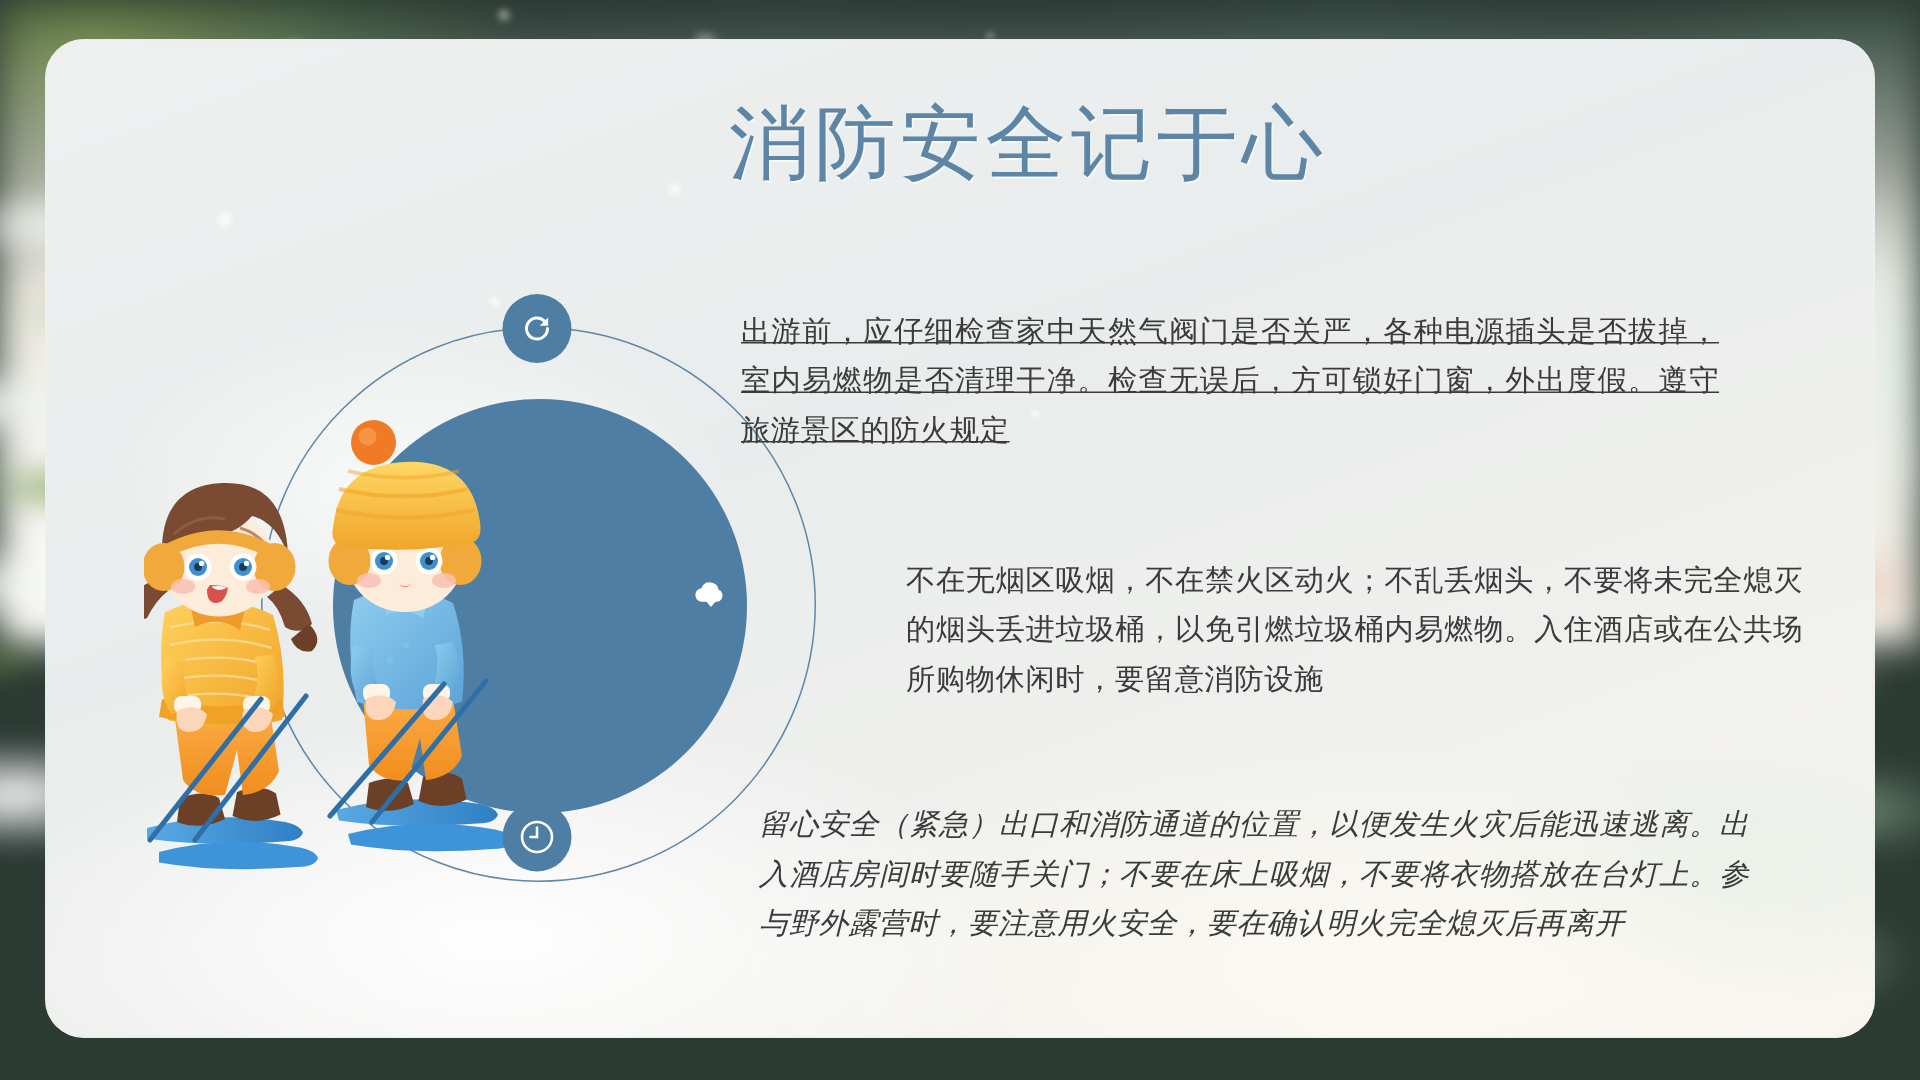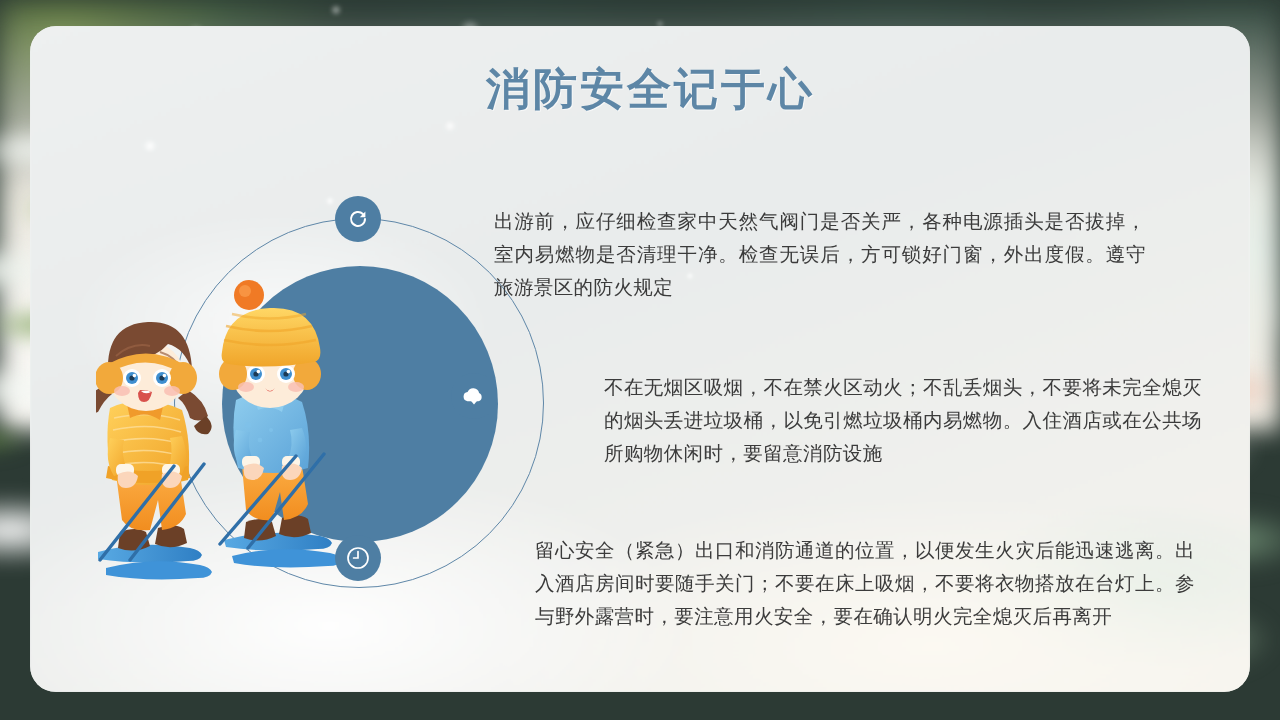--- a/index.html
+++ b/index.html
@@ -111,23 +111,23 @@
       radial-gradient(circle 8px  at 1050px 200px, rgba(255,255,255,.8), rgba(255,255,255,0) 70%),
       linear-gradient(160deg, #eef0f0 0%, #e9ecec 40%, #f6f4ee 100%);
     filter: blur(1px);
   }
 
   
   .title {
     position: absolute;
     left: 486px;
     top: 60px;
-    font-size: 44px;
+    font-size: 54px;
     letter-spacing: 3px;
-    font-weight: 700;
+    font-weight: 400;
     color: #5d86a6;
     text-shadow: 1px 1px 0 rgba(255,255,255,.6);
     white-space: nowrap;
     text-align: right;
   }
 
   
   .graphic { position: absolute; left: 96px; top: 200px; width: 420px; height: 420px; }
 
   .ring-outer {
@@ -162,23 +162,23 @@
   
   .para {
     position: absolute;
     color: #3b3b3b;
     font-size: 19.5px;
     line-height: 33px;
     letter-spacing: .4px;
     text-align: justify;
     font-family: "Liberation Serif", "DejaVu Serif", serif;
   }
-  .para-1 { left: 494px; top: 205px; width: 652px; }
+  .para-1 { left: 494px; top: 205px; width: 652px; text-decoration: underline; }
   .para-2 { left: 604px; top: 371px; width: 598px; }
-  .para-3 { left: 535px; top: 534px; width: 660px; }
+  .para-3 { left: 506px; top: 534px; width: 660px; font-style: italic; }
 </style>
 </head>
 <body>
 
 <div class="bg">
   <div class="bg-layer bg-canopy"></div>
   <div class="bg-layer bg-ground"></div>
   <div class="bg-fir-left"></div>
   <div class="bg-fir-right"></div>
   <div class="bg-snow"></div>

